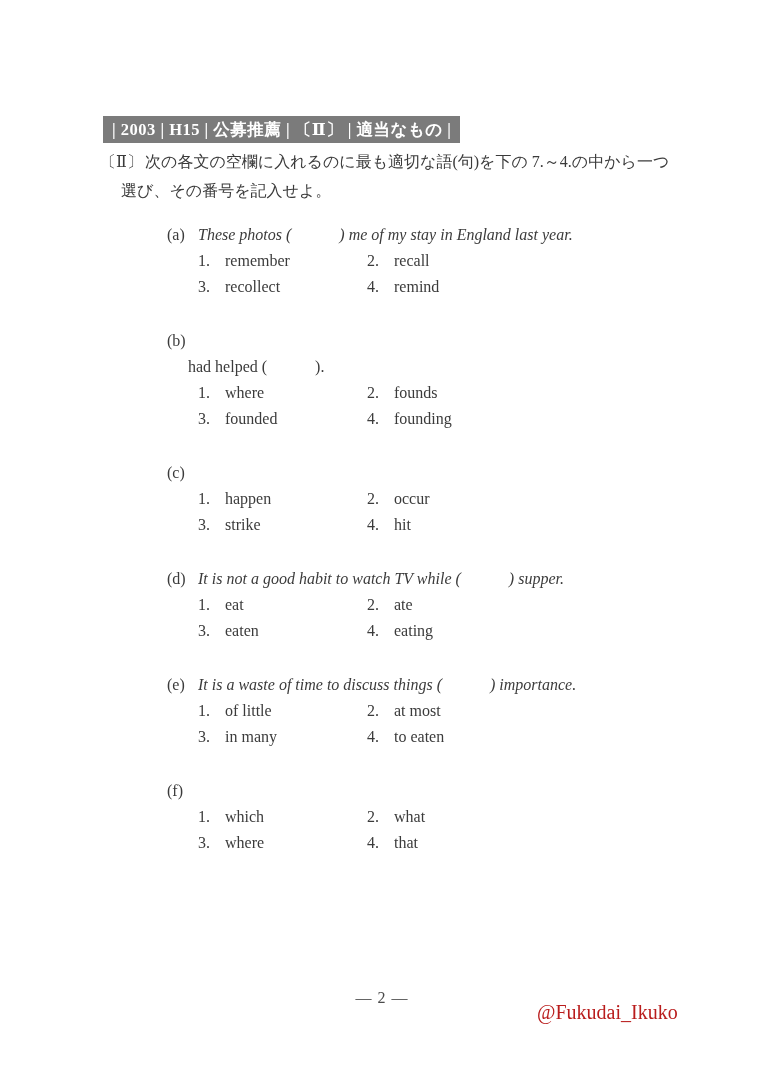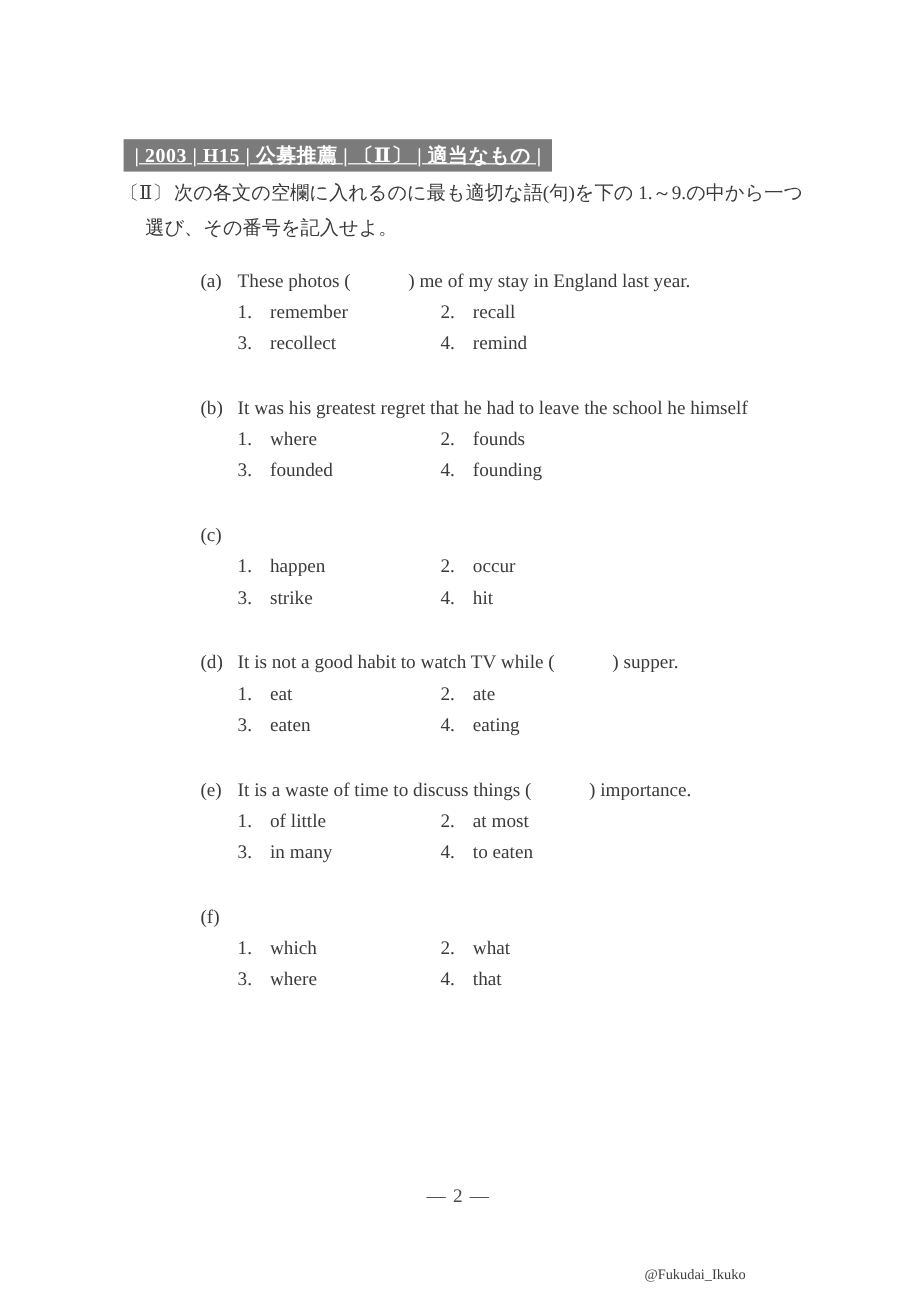--- a/index.html
+++ b/index.html
@@ -19,21 +19,20 @@
     position: absolute;
     left: 103px; top: 116px;
     background: #7b7b7b;
     color: #ffffff;
     font-weight: bold;
     font-size: 16.5px;
     line-height: 27px;
     padding: 0 9px;
     letter-spacing: 0.5px;
     white-space: pre;
-    text-decoration: underline;
   }
   .instructions {
     position: absolute;
     left: 100px; top: 147px;
     width: 600px;
     font-size: 16px;
     line-height: 29px;
   }
   .inst-line1 { display: flex; }
   .inst-label { display: inline-block; width: 45px; flex: 0 0 45px; }
@@ -42,56 +41,56 @@
   .questions {
     position: absolute;
     left: 167px; top: 222px;
     width: 545px;
     font-size: 16px;
     line-height: 26px;
   }
   .question { margin-bottom: 28px; }
   .q-first { display: flex; }
   .q-label { display: inline-block; width: 31px; flex: 0 0 31px; }
-  .q-text { white-space: pre-wrap; }
+  .q-text { white-space: pre-wrap; font-style: italic; }
   .q-cont { margin-left: 21px; white-space: pre-wrap; }
   .options {
     margin-left: 31px;
     display: grid;
     grid-template-columns: 169px auto;
   }
   .option { display: flex; }
   .opt-num { display: inline-block; width: 27px; flex: 0 0 27px; }
   .footer-pagenum {
     position: absolute;
     left: 0; top: 989px;
     width: 764px;
     text-align: center;
     font-size: 16px;
     color: #4a4a4a;
     letter-spacing: 1px;
   }
   .watermark {
     position: absolute;
-    left: 537px; top: 1055px;
-    font-size: 12px;
-    color: #404040;
+    left: 537px; top: 1001px;
+    font-size: 20px;
+    color: #b91c1c;
   }
 </style>
 </head>
 <body>
 
 <div class="page">
 
   <div class="header-band">| 2003 | H15 | 公募推薦 | 〔Ⅱ〕 | 適当なもの |</div>
 
   <div class="instructions">
     <div class="inst-line1">
       <span class="inst-label">〔Ⅱ〕</span>
-      <span class="inst-text">次の各文の空欄に入れるのに最も適切な語(句)を下の 1.～9.の中から一つ</span>
+      <span class="inst-text">次の各文の空欄に入れるのに最も適切な語(句)を下の 7.～4.の中から一つ</span>
     </div>
     <div class="inst-line2 inst-text">選び、その番号を記入せよ。</div>
   </div>
 
   <div class="questions">
 
     <div class="question">
       <div class="q-first">
         <span class="q-label">(a)</span>
         <span class="q-text">These photos (            ) me of my stay in England last year.</span>
@@ -112,22 +111,22 @@
         <div class="option">
             <span class="opt-num">4.</span>
             <span class="opt-text">remind</span>
           </div>
       </div>
     </div>
 
     <div class="question">
       <div class="q-first">
         <span class="q-label">(b)</span>
-        <span class="q-text">It was his greatest regret that he had to leave the school he himself</span>
-      </div>
+      </div>
+      <div class="q-cont">had helped (            ).</div>
       <div class="options">
         <div class="option">
             <span class="opt-num">1.</span>
             <span class="opt-text">where</span>
           </div>
         <div class="option">
             <span class="opt-num">2.</span>
             <span class="opt-text">founds</span>
           </div>
         <div class="option">

